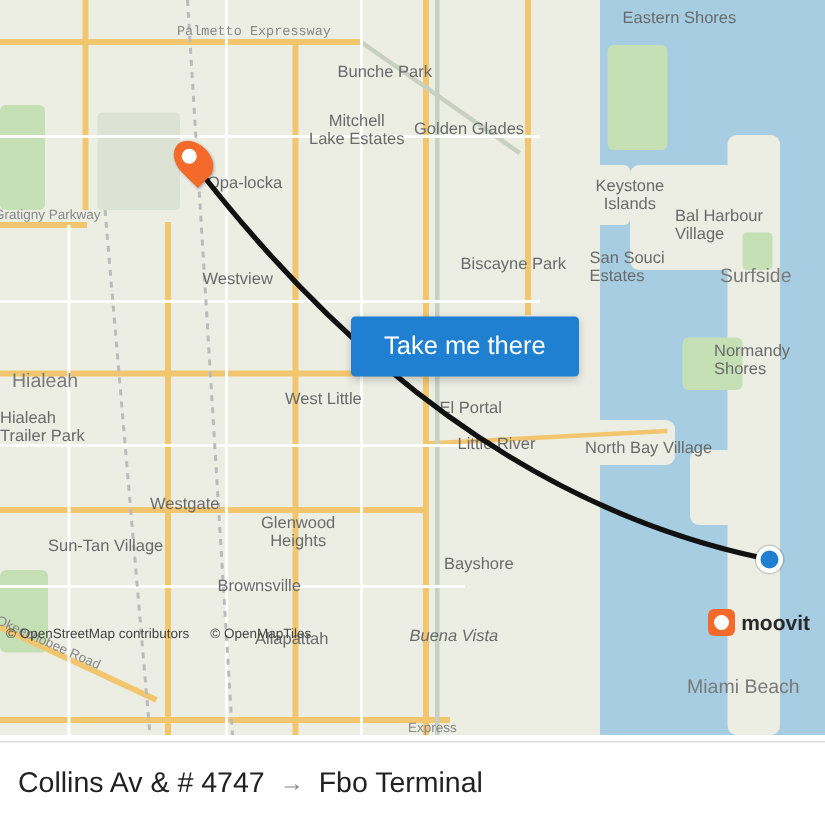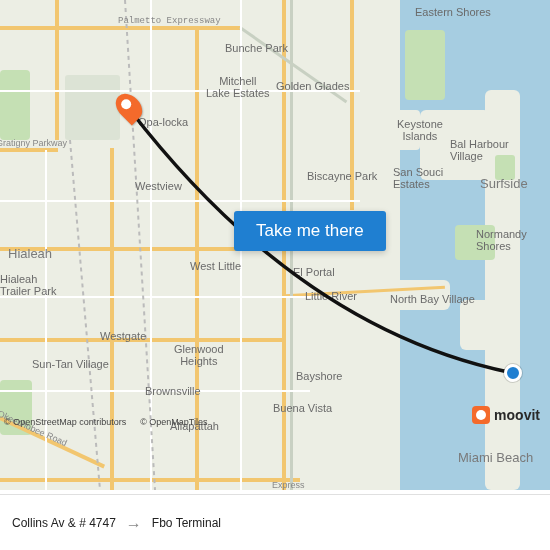--- a/index.html
+++ b/index.html
@@ -30,21 +30,21 @@
   .cta-button { position: absolute; background: #1f7fd1; color: #fff; font-size: 17px; padding: 10px 22px; border-radius: 3px; font-weight: 500; box-shadow: 0 2px 6px rgba(0,0,0,.2); cursor: pointer; }
 
   .attribution { position: absolute; left: 4px; bottom: 63px; font-size: 9px; color: #444; display: flex; gap: 14px; }
 
   .moovit-badge { position: absolute; right: 10px; bottom: 66px; display: flex; align-items: center; gap: 4px; }
   .moovit-badge .logo { width: 18px; height: 18px; background: #f46a2b; border-radius: 4px; position: relative; }
   .moovit-badge .logo::after { content:''; position:absolute; left:4px; top:4px; width:10px; height:10px; border-radius:50%; background:#fff; }
   .moovit-badge .txt { font-weight: 700; font-size: 14px; color: #292929; }
 
   .footer { position: absolute; left: 0; bottom: 0; width: 550px; height: 56px; background: #fff; border-top: 1px solid #e0e0e0; display: flex; align-items: center; padding: 0 12px; gap: 10px; }
-  .footer .loc { font-size: 12px; color: #222; }
+  .footer .loc { font-size: 19px; color: #222; }
   .footer .arrow { color: #888; }
 </style>
 </head>
 <body>
 
 <div class="map-canvas">
 
   <div class="water" style="left:380px; top:0; width:200px; height:490px;"></div>
 
   <div class="water" style="left:340px; top:150px; width:120px; height:340px; border-radius:40px 0 0 0;"></div>
@@ -122,21 +122,21 @@
 Shores</div>
   <div class="city-label" style="left:390px; top:293px;">North Bay Village</div>
   <div class="city-label" style="left:100px; top:330px;">Westgate</div>
   <div class="city-label" style="left:174px; top:343px; white-space:pre; text-align:center;">Glenwood
 Heights</div>
   <div class="city-label" style="left:32px; top:358px;">Sun-Tan Village</div>
   <div class="city-label" style="left:145px; top:385px;">Brownsville</div>
   <div class="city-label" style="left:296px; top:370px;">Bayshore</div>
   <div class="road-label" style="left:-2px; top:408px; transform:rotate(24deg); transform-origin:left;">Okeechobee Road</div>
   <div class="city-label" style="left:170px; top:420px;">Allapattah</div>
-  <div class="city-label" style="left:273px; top:402px;">Buena Vista</div>
+  <div class="city-label" style="left:273px; top:418px;font-style:italic;">Buena Vista</div>
   <div class="city-label big" style="left:458px; top:450px;">Miami Beach</div>
   <div class="road-label" style="left:272px; top:480px;">Express</div>
 
   <svg class="route-path" viewBox="0 0 550 490">
     <path d="M 513 373 Q 300 330 130 110" stroke="#111" stroke-width="3.5" fill="none" stroke-linecap="round"></path>
   </svg>
 
   <div class="marker start" style="left:504px; top:364px;"></div>
   <div class="marker end" style="left:118px; top:92px;"></div>
 

